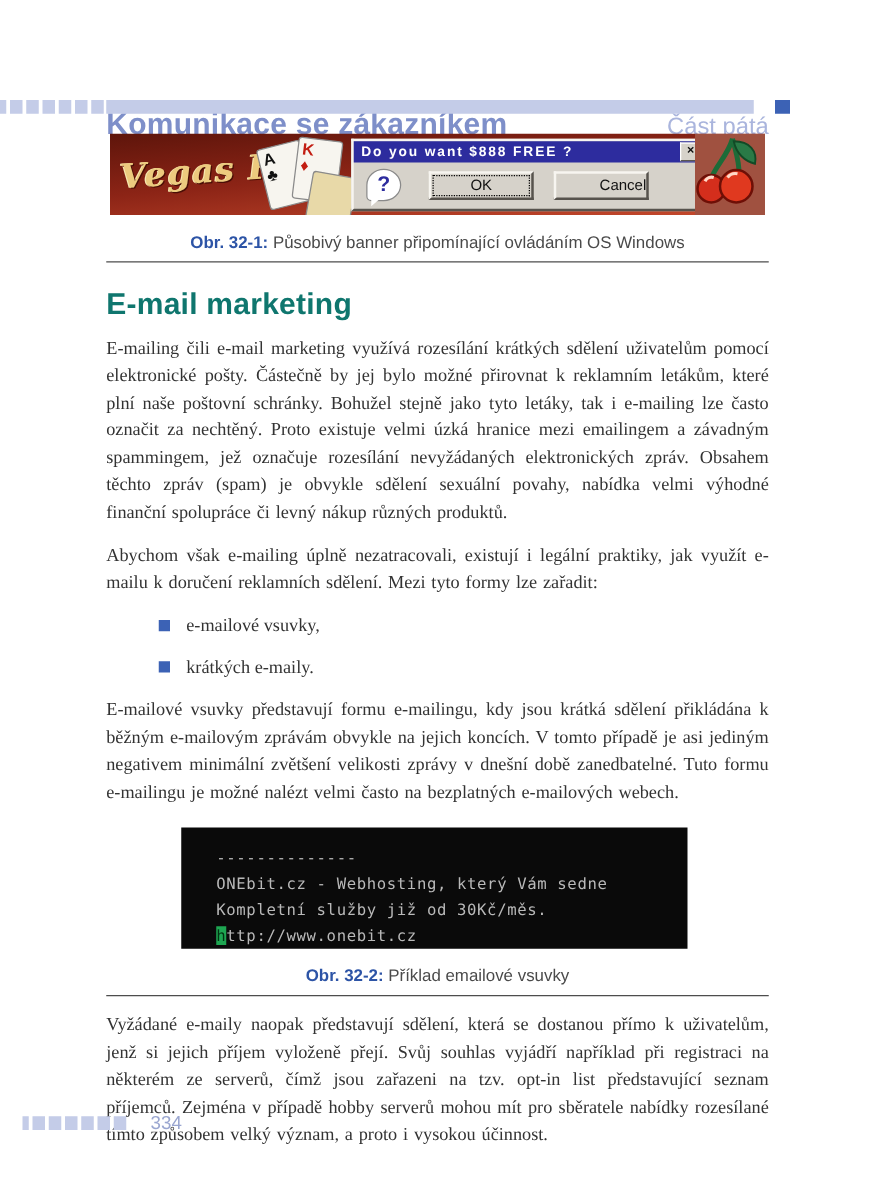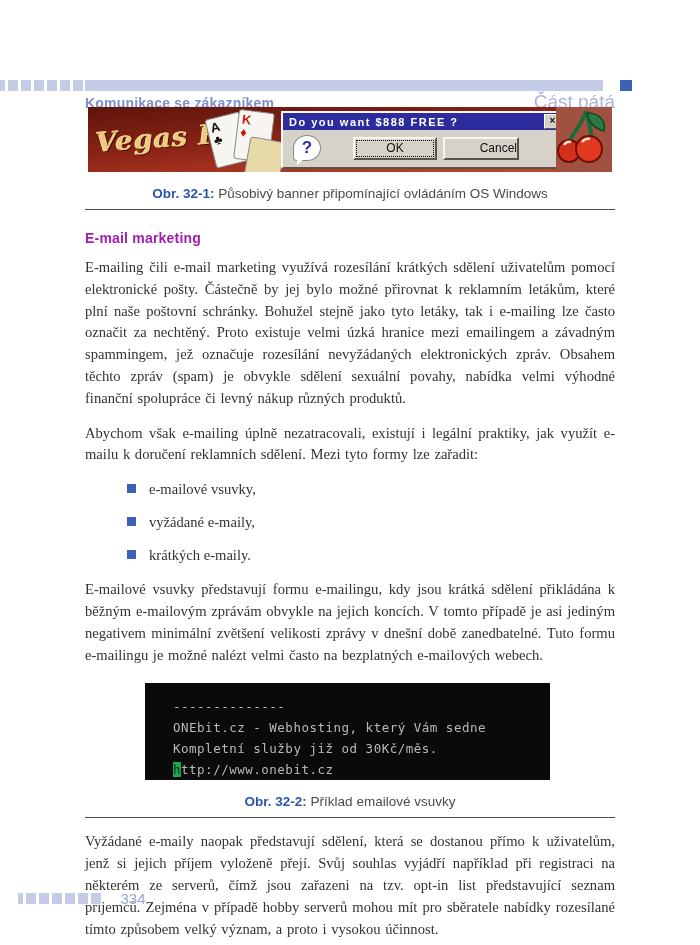--- a/index.html
+++ b/index.html
@@ -2,21 +2,21 @@
 <html><head>
 <meta charset="utf-8">
 <style>
   html,body{margin:0;padding:0;background:#fff;}
   .page{position:relative;width:700px;height:945px;background:#ffffff;overflow:hidden;
         font-family:"Liberation Serif", serif;}
   
   .header{position:absolute;left:85px;top:48px;width:530px;display:flex;
           justify-content:space-between;align-items:baseline;
           font-family:"Liberation Sans", sans-serif;}
-  .header-title{font-size:14px;font-weight:bold;color:#7e8fc9;letter-spacing:.2px;}
+  .header-title{font-size:24px;font-weight:bold;color:#7e8fc9;letter-spacing:.2px;}
   .header-part{font-size:19px;font-weight:400;color:#aab5dd;margin-top:43px;}
   .deco-row{position:absolute;left:0;top:80px;height:11px;width:700px;}
   .deco-row .sq,.footer .sq{display:inline-block;width:10px;height:11px;background:#c4cce8;margin-right:3px;vertical-align:top;}
   .deco-bar{position:absolute;left:85px;top:0;width:518px;height:11px;background:#c4cce8;}
   .deco-dark-sq{position:absolute;left:620px;top:0;width:12px;height:11px;background:#3c62b5;}
   
   .content{position:absolute;left:85px;top:107px;width:530px;}
   
   .banner{position:relative;width:524px;height:65px;margin-left:3px;
           background:linear-gradient(175deg,#5e150b 0%,#8c2416 45%,#c74a2d 100%);
@@ -45,31 +45,31 @@
   .dialog-body{position:relative;height:37px;}
   .q-icon{position:absolute;left:10px;top:5px;width:26px;height:24px;background:#ffffff;
           border:1px solid #8a8a8a;border-radius:50% 50% 50% 4px;color:#2d2c9e;
           font-size:17px;font-weight:bold;text-align:center;line-height:23px;}
   .q-tail{position:absolute;left:14px;top:29px;width:0;height:0;
           border-left:7px solid #ffffff;border-bottom:6px solid transparent;}
   .dlg-btn{position:absolute;top:7px;height:23px;background:#d6d2ca;border:2px solid;
            border-color:#f7f5f0 #57534d #57534d #f7f5f0;font-size:12px;color:#111;
            font-family:"Liberation Sans",sans-serif;text-align:center;line-height:19px;
            box-sizing:border-box;}
-  .btn-ok{left:70px;width:84px;outline:1px dotted #000;outline-offset:-4px;}
+  .btn-ok{left:60px;width:84px;outline:1px dotted #000;outline-offset:-4px;}
   .btn-cancel{left:160px;width:76px;text-align:right;}
   
   .cherry-panel{position:absolute;right:0;top:0;width:56px;height:65px;background:#a05140;}
   
   .fig-caption{margin-top:14px;text-align:center;font-family:"Liberation Sans",sans-serif;
                font-size:13.5px;color:#4a4a4a;}
   .fig-label{color:#2d54a6;font-weight:bold;}
   .rule{height:0;border:none;border-top:1px solid #4d4d4d;margin:8px 0 0 0;}
   
-  h1.section{font-family:"Liberation Sans",sans-serif;font-size:14px;color:#a21caf;
+  h1.section{font-family:"Liberation Sans",sans-serif;font-size:24px;color:#0f766e;
              margin:20px 0 0 0;letter-spacing:.2px;}
   p.body{font-size:14.6px;line-height:21.8px;color:#333;text-align:justify;margin:11px 0 0 0;
          word-spacing:1px;}
   p.body.sp{margin-top:13px;}
   ul.blue-list{list-style:none;margin:13px 0 0 0;padding:0 0 0 42px;}
   ul.blue-list li{position:relative;padding-left:22px;font-size:14.6px;color:#333;
                   line-height:21px;margin-bottom:12px;}
   ul.blue-list li .bullet{position:absolute;left:0;top:5px;width:9px;height:9px;background:#3c62b5;}
   
   .terminal{width:405px;height:97px;margin:17px 0 0 60px;background:#0a0a0a;
@@ -139,21 +139,20 @@
     </div>
     <hr class="rule">
 
     <h1 class="section">E-mail marketing</h1>
 
     <p class="body">E-mailing čili e-mail marketing využívá rozesílání krátkých sdělení uživatelům pomocí elektronické pošty. Částečně by jej bylo možné přirovnat k reklamním letákům, které plní naše poštovní schránky. Bohužel stejně jako tyto letáky, tak i e-mailing lze často označit za nechtěný. Proto existuje velmi úzká hranice mezi emailingem a závadným spammingem, jež označuje rozesílání nevyžádaných elektronických zpráv. Obsahem těchto zpráv (spam) je obvykle sdělení sexuální povahy, nabídka velmi výhodné finanční spolupráce či levný nákup různých produktů.</p>
     <p class="body sp">Abychom však e-mailing úplně nezatracovali, existují i legální praktiky, jak využít e-mailu k doručení reklamních sdělení. Mezi tyto formy lze zařadit:</p>
 
     <ul class="blue-list">
       <li><span class="bullet"></span><span>e-mailové vsuvky,</span></li>
-      <li><span class="bullet"></span><span>vyžádané e-maily,</span></li>
       <li><span class="bullet"></span><span>krátkých e-maily.</span></li>
     </ul>
 
     <p class="body sp">E-mailové vsuvky představují formu e-mailingu, kdy jsou krátká sdělení přikládána k běžným e-mailovým zprávám obvykle na jejich koncích. V tomto případě je asi jediným negativem minimální zvětšení velikosti zprávy v dnešní době zanedbatelné. Tuto formu e-mailingu je možné nalézt velmi často na bezplatných e-mailových webech.</p>
 
     <div class="terminal">
       <div>--------------</div>
       <div>ONEbit.cz - Webhosting, který Vám sedne</div>
       <div>Kompletní služby již od 30Kč/měs.</div>
       <div><span class="cursor">h</span><span>ttp://www.onebit.cz</span></div>

